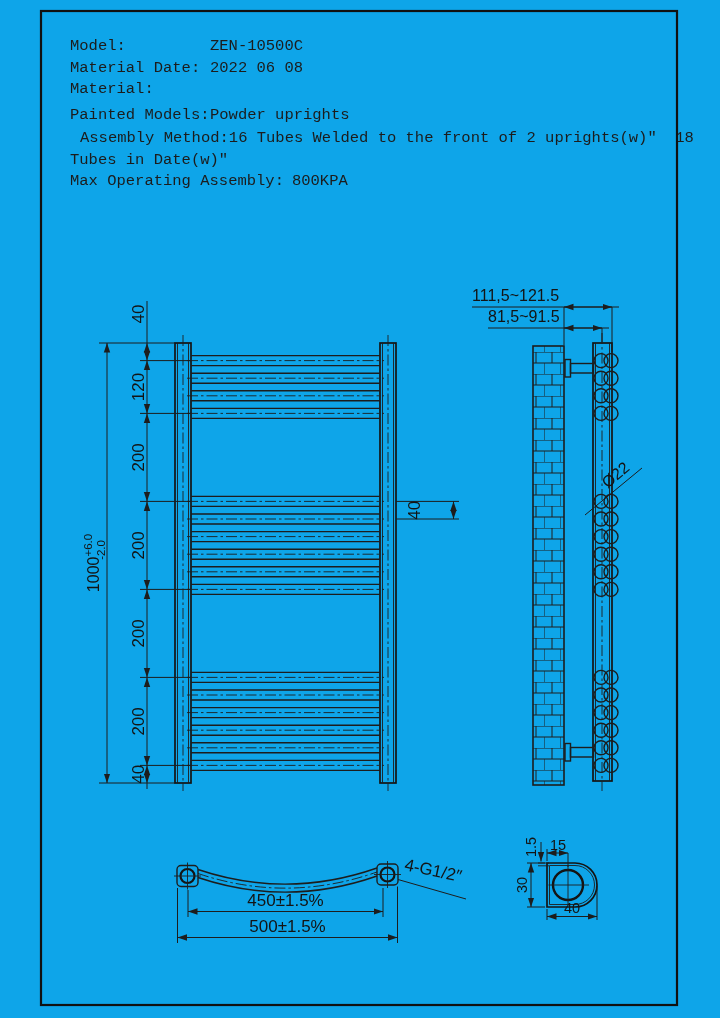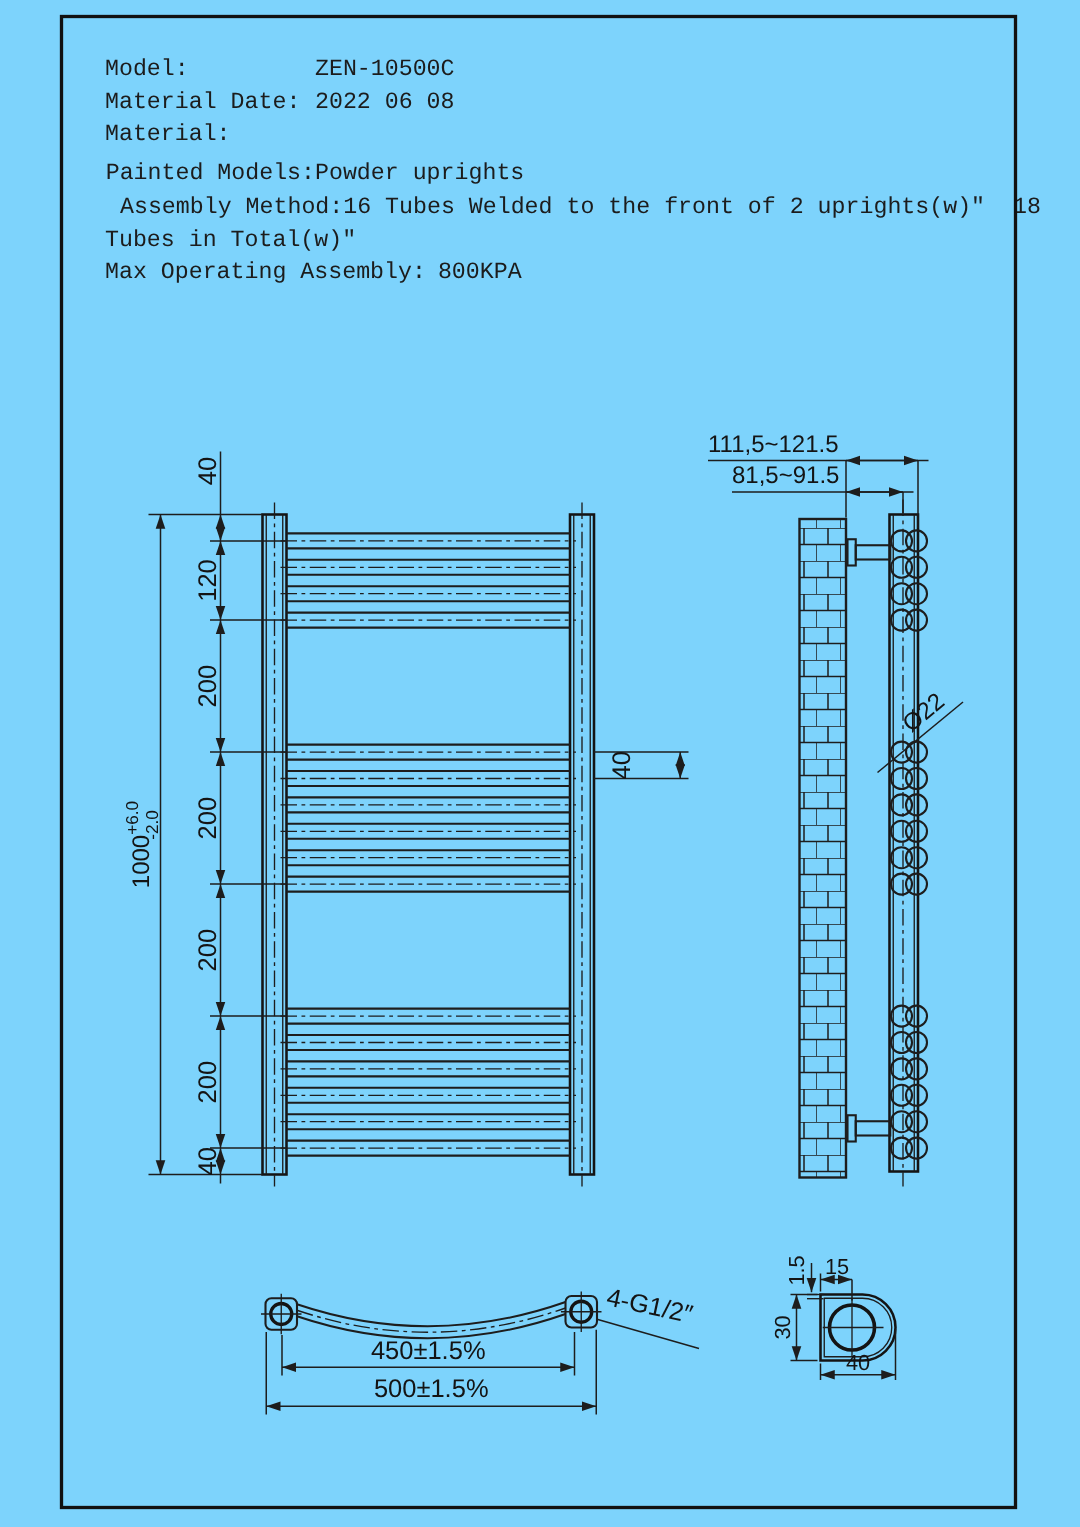--- a/index.html
+++ b/index.html
@@ -1,16 +1,16 @@
 <!DOCTYPE html>
 <html><head>
 <meta charset="utf-8">
 <style>
   html,body{margin:0;padding:0;background:#fff;}
-  .page{position:relative;width:720px;height:1018px;background:#7dd3fc;overflow:hidden;
+  .page{position:relative;width:720px;height:1018px;background:#0ea5e9;overflow:hidden;
         font-family:"Liberation Sans",sans-serif;color:#151515;}
   .spec{position:absolute;left:70px;top:36px;width:600px;
         font-family:"Liberation Mono",monospace;font-size:15.5px;line-height:21.5px;color:#1c1c1c;}
   .spec .row{display:flex;white-space:pre;}
   .spec .lbl{flex:0 0 140px;}
   .spec .row-inline .lbl{flex:0 0 auto;}
   .spec .row-inline .val{margin-left:8px;}
   svg{position:absolute;left:0;top:0;}
   svg .ln{stroke:#1d1d1d;stroke-width:1.4;fill:none;}
   svg .thin{stroke:#1d1d1d;stroke-width:.9;fill:none;}
@@ -24,23 +24,23 @@
 </style>
 </head>
 <body>
 
 <div class="page">
 
   <div class="spec">
     <div class="row"><span class="lbl">Model:</span><span class="val">ZEN-10500C</span></div>
     <div class="row"><span class="lbl">Material Date:</span><span class="val">2022 06 08</span></div>
     <div class="row"><span class="lbl">Material:</span></div>
-    <div class="row" style="margin-top:4px;text-align:right;"><span class="lbl">Painted Models:</span><span class="val">Powder uprights</span></div>
+    <div class="row" style="margin-top:4px;"><span class="lbl">Painted Models:</span><span class="val">Powder uprights</span></div>
     <div class="row" style="margin-top:2px;margin-left:10px;"><span class="lbl">Assembly Method:</span><span class="val">16 Tubes Welded to the front of 2 uprights(w)″  18</span></div>
-    <div class="row"><span class="lbl" style="flex:0 0 auto;">Tubes in Total(w)″</span></div>
+    <div class="row"><span class="lbl" style="flex:0 0 auto;">Tubes in Date(w)″</span></div>
     <div class="row row-inline"><span class="lbl">Max Operating Assembly:</span><span class="val">800KPA</span></div>
   </div>
 
   <svg width="720" height="1018" viewBox="0 0 720 1018">
     <defs>
       <marker id="arr" markerWidth="10" markerHeight="8" refX="9.5" refY="4" orient="auto-start-reverse" markerUnits="userSpaceOnUse">
         <path class="arrfill" d="M0 0.8 9.5 4 0 7.2Z"></path>
       </marker>
       <pattern id="brick" width="16" height="22" patternUnits="userSpaceOnUse">
         <path d="M0 0H16 M0 11H16 M8 0V11 M0 11V22" stroke="#1d1d1d" stroke-width="1" fill="none"></path>

